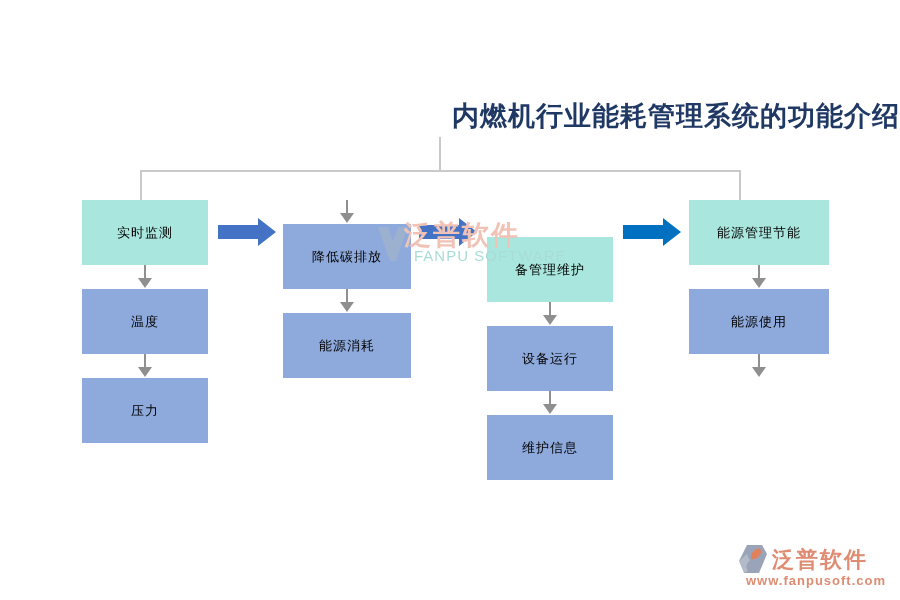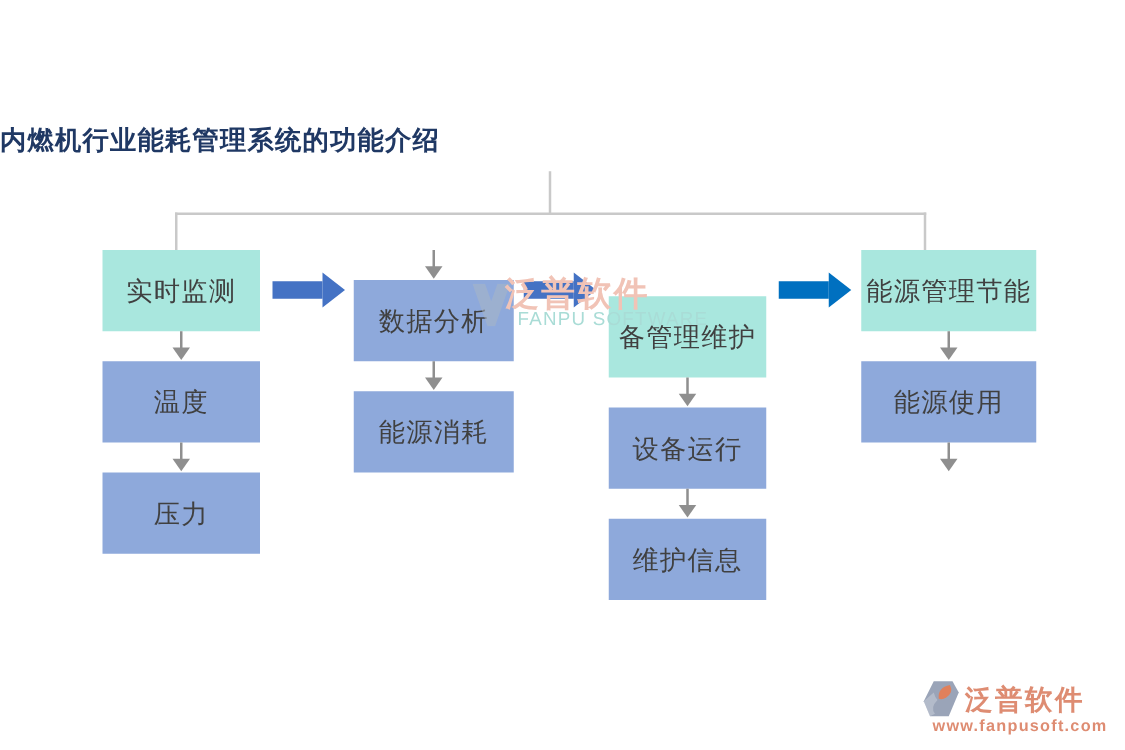--- a/index.html
+++ b/index.html
@@ -2,35 +2,35 @@
 <html><head>
 <meta charset="utf-8">
 <style>
   html,body{margin:0;padding:0;background:#fff;}
   #canvas{
     position:relative;width:900px;height:600px;background:#fff;overflow:hidden;
     font-family:"Liberation Sans","DejaVu Sans",sans-serif;
   }
   
   .title{
-    position:absolute;left:0;top:98px;width:900px;text-align:left;
+    position:absolute;left:0;top:98px;width:900px;text-align:right;
     font-family:"Liberation Serif","DejaVu Serif",serif;
-    font-size:21px;font-weight:700;letter-spacing:1px;color:var(--title-color);
+    font-size:27px;font-weight:700;letter-spacing:1px;color:var(--title-color);
   }
   
   .conn{position:absolute;background:var(--line-color);}
   #conn-v-center{left:439px;top:137px;width:2px;height:34px;}
   #conn-h{left:140px;top:170px;width:601px;height:2px;}
   #conn-v-left{left:140px;top:170px;width:2px;height:31px;}
   #conn-v-right{left:739px;top:170px;width:2px;height:31px;}
   
   .col{position:absolute;top:200px;display:flex;flex-direction:column;align-items:center;}
   .box{
     width:100%;height:65px;display:flex;align-items:center;justify-content:center;
-    color:#404040;font-size:21px;letter-spacing:1px;box-sizing:border-box;
+    color:#000000;font-size:13px;letter-spacing:1px;box-sizing:border-box;
   }
   .box.header{background:var(--teal);}
   .box.child{background:var(--blue);text-align:center;}
   
   .varrow{position:relative;width:100%;height:24px;}
   .varrow .stem{position:absolute;left:50%;margin-left:-1px;top:0;width:2px;height:14px;background:var(--gray-arrow);}
   .varrow .head{
     position:absolute;left:50%;margin-left:-7px;top:13px;width:0;height:0;
     border-left:7px solid transparent;border-right:7px solid transparent;
     border-top:10px solid var(--gray-arrow);
@@ -99,21 +99,21 @@
         <span class="head"></span>
       </div>
     <div class="box child">压力</div>
   </div>
 
   <div class="col" id="col-2">
     <div class="varrow">
         <span class="stem"></span>
         <span class="head"></span>
       </div>
-    <div class="box child">数据分析</div>
+    <div class="box child">降低碳排放</div>
     <div class="varrow">
         <span class="stem"></span>
         <span class="head"></span>
       </div>
     <div class="box child">能源消耗</div>
   </div>
 
   <div class="col" id="col-3">
     <div class="box header">备管理维护</div>
     <div class="varrow">

